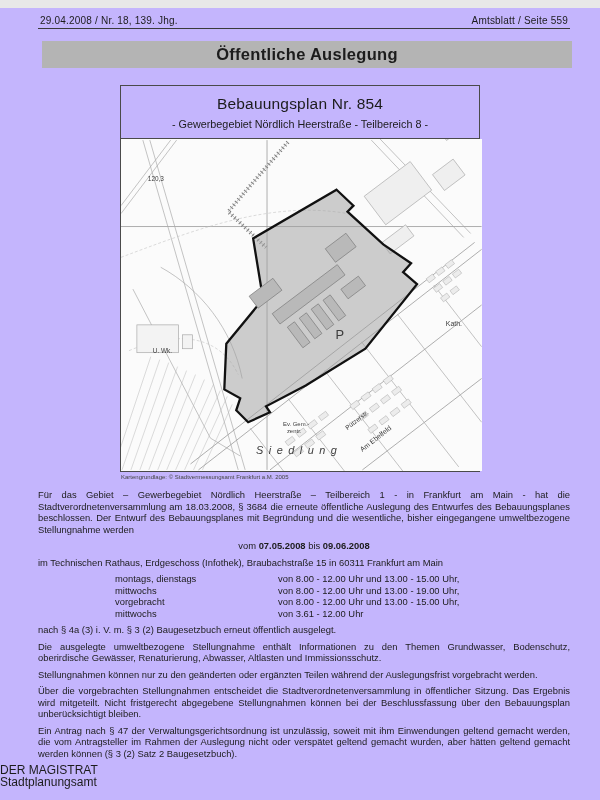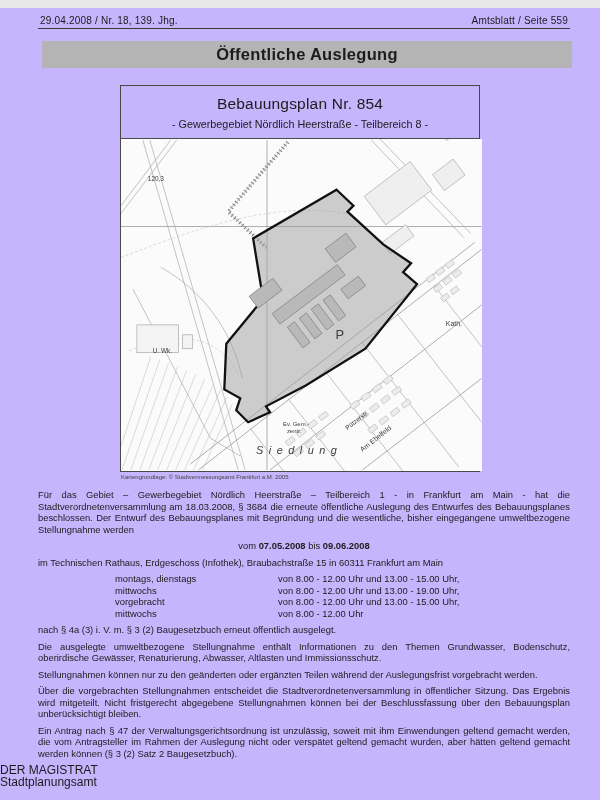--- a/index.html
+++ b/index.html
@@ -216,21 +216,21 @@
       <div class="row">
         <span>mittwochs</span>
         <span>von 8.00 - 12.00 Uhr und 13.00 - 19.00 Uhr,</span>
       </div>
       <div class="row">
         <span>vorgebracht</span>
         <span>von 8.00 - 12.00 Uhr und 13.00 - 15.00 Uhr,</span>
       </div>
       <div class="row">
         <span>mittwochs</span>
-        <span>von 8.00 - 12.00 Uhr</span>
+        <span>von 3.61 - 12.00 Uhr</span>
       </div>
     </div>
 
     <p>nach § 4a (3) i. V. m. § 3 (2) Baugesetzbuch erneut öffentlich ausgelegt.</p>
     <p>Die ausgelegte umweltbezogene Stellungnahme enthält Informationen zu den Themen Grundwasser, Bodenschutz, oberirdische Gewässer, Renaturierung, Abwasser, Altlasten und Immissionsschutz.</p>
     <p>Stellungnahmen können nur zu den geänderten oder ergänzten Teilen während der Auslegungsfrist vorgebracht werden.</p>
     <p>Über die vorgebrachten Stellungnahmen entscheidet die Stadtverordnetenversammlung in öffentlicher Sitzung. Das Ergebnis wird mitgeteilt. Nicht fristgerecht abgegebene Stellungnahmen können bei der Beschlussfassung über den Bebauungsplan unberücksichtigt bleiben.</p>
     <p>Ein Antrag nach § 47 der Verwaltungsgerichtsordnung ist unzulässig, soweit mit ihm Einwendungen geltend gemacht werden, die vom Antragsteller im Rahmen der Auslegung nicht oder verspätet geltend gemacht wurden, aber hätten geltend gemacht werden können (§ 3 (2) Satz 2 Baugesetzbuch).</p>
   </div>
 

